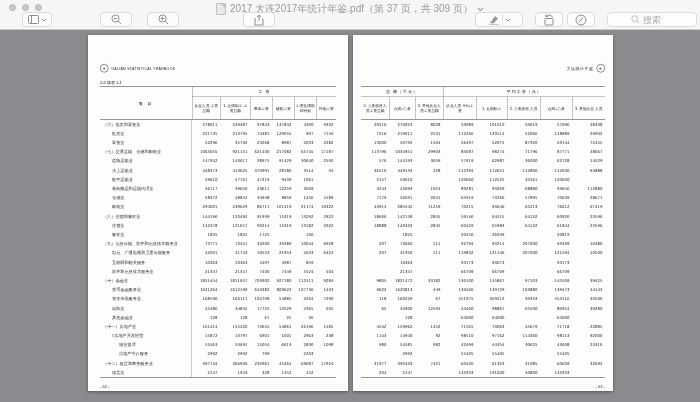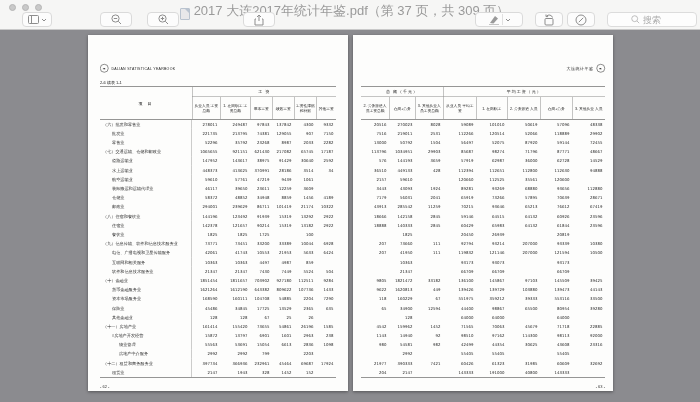--- a/index.html
+++ b/index.html
@@ -2,21 +2,21 @@
 <html><head>
 <meta charset="utf-8">
 <style>
   html,body{margin:0;padding:0;}
   body{width:700px;height:402px;overflow:hidden;font-family:"Liberation Sans",sans-serif;background:#8b8b8f;}
 
   
   .titlebar{position:relative;height:30px;background:#f6f6f5;border-bottom:1px solid #c9c9c9;box-sizing:border-box;}
   .traffic{position:absolute;top:4px;left:9px;display:flex;gap:6px;}
   .light{width:7px;height:7px;border-radius:50%;background:#c9c9c9;border:1px solid #b6b6b6;box-sizing:border-box;}
-  .title-row{position:absolute;top:2px;left:0;right:0;display:flex;justify-content:center;align-items:flex-end;gap:4px;font-size:13px;color:#9a9a9a;white-space:nowrap;}
+  .title-row{position:absolute;top:2px;left:0;right:0;display:flex;justify-content:center;align-items:center;gap:4px;font-size:10px;color:#9a9a9a;white-space:nowrap;}
   .doc-ic{width:8px;height:10px;background:#e8e8ea;border:1px solid #b9c3cf;border-radius:1px;position:relative;}
   .doc-ic:after{content:"";position:absolute;right:0;top:0;border:2px solid #b9c3cf;border-left-color:transparent;border-bottom-color:transparent;}
   .tools{position:absolute;top:12px;left:0;right:0;height:16px;}
   .btn{position:absolute;height:15px;border:1px solid #dadada;border-radius:4px;background:#fcfcfc;display:flex;align-items:center;justify-content:center;color:#8a8a8a;box-sizing:border-box;}
   .btn svg{display:block;}
   .seg-div{width:1px;height:11px;background:#e0e0e0;margin:0 2px;}
   .searchbox{position:absolute;left:607px;width:90px;height:15px;border:1px solid #dcdcdc;border-radius:4px;background:#fdfdfd;display:flex;align-items:center;justify-content:center;gap:3px;box-sizing:border-box;}
   .searchbox input{border:none;outline:none;background:transparent;width:30px;font-size:9px;color:#444;padding:0;font-family:"Liberation Sans",sans-serif;}
   .searchbox input::placeholder{color:#ababab;}
 

